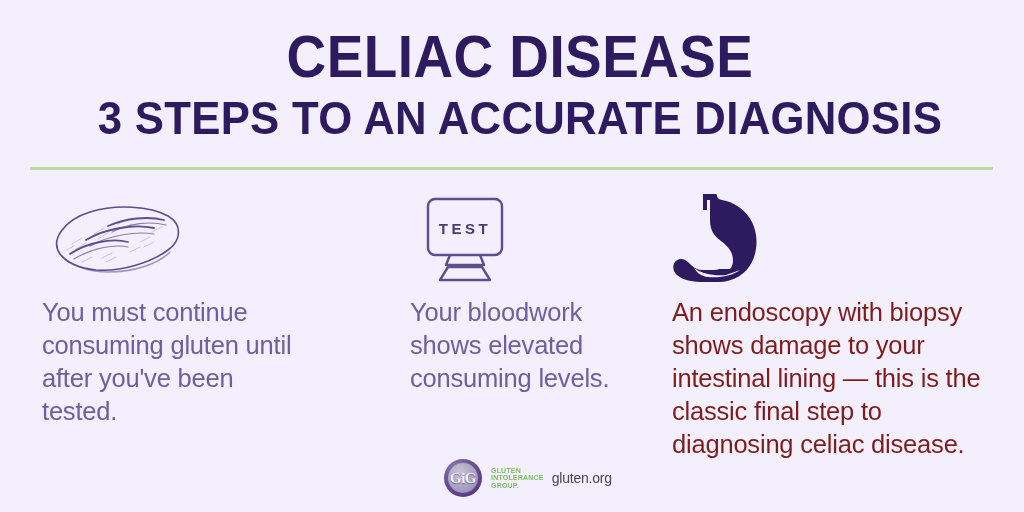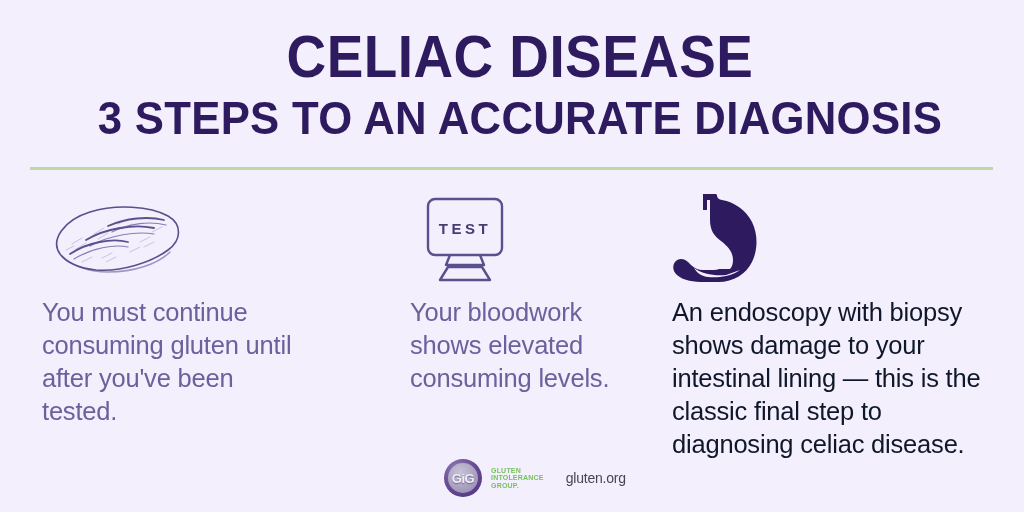--- a/index.html
+++ b/index.html
@@ -88,21 +88,21 @@
 
   .body-text {
     font-family: "Liberation Sans", sans-serif;
     font-size: 25.5px;
     line-height: 33px;
     color: #6b619c;
     margin-top: 14px;
     letter-spacing: -0.2px;
   }
   .body-text.dark {
-    color: #0f172a;
+    color: #7f1d1d;
   }
 
   
   .footer {
     position: absolute;
     left: 444px;
     top: 458px;
     display: flex;
     align-items: center;
     height: 40px;
@@ -122,43 +122,43 @@
     content: "";
     position: absolute;
     left: 4px; top: 4px;
     width: 30px; height: 30px;
     border-radius: 50%;
     background: radial-gradient(circle at 40% 32%, #c9c3d6 0%, #a79fc0 60%, #8e86ab 100%);
   }
   .gig-text {
     position: relative;
     z-index: 2;
-    font-family: Liberation Sans, sans-serif;
+    font-family: Liberation Serif, serif;
     font-weight: 700;
-    font-size: 13px;
+    font-size: 15px;
     color: #f0eef5;
     letter-spacing: -0.5px;
     text-shadow: 0 1px 1px rgba(60,40,100,0.55);
   }
   .gig-words {
     margin-left: 9px;
     display: flex;
     flex-direction: column;
     justify-content: center;
     line-height: 7.5px;
   }
   .gig-words span {
     font-family: "Liberation Sans", sans-serif;
     font-weight: 700;
     font-size: 7px;
     letter-spacing: 0.2px;
     color: #76bf5e;
   }
   .site {
-    margin-left: 22px;
+    margin-left: 8px;
     font-family: "Liberation Sans", sans-serif;
     font-size: 14px;
     color: #4a4550;
     letter-spacing: -0.2px;
     text-align: center;
   }
 </style>
 </head>
 <body>
 

